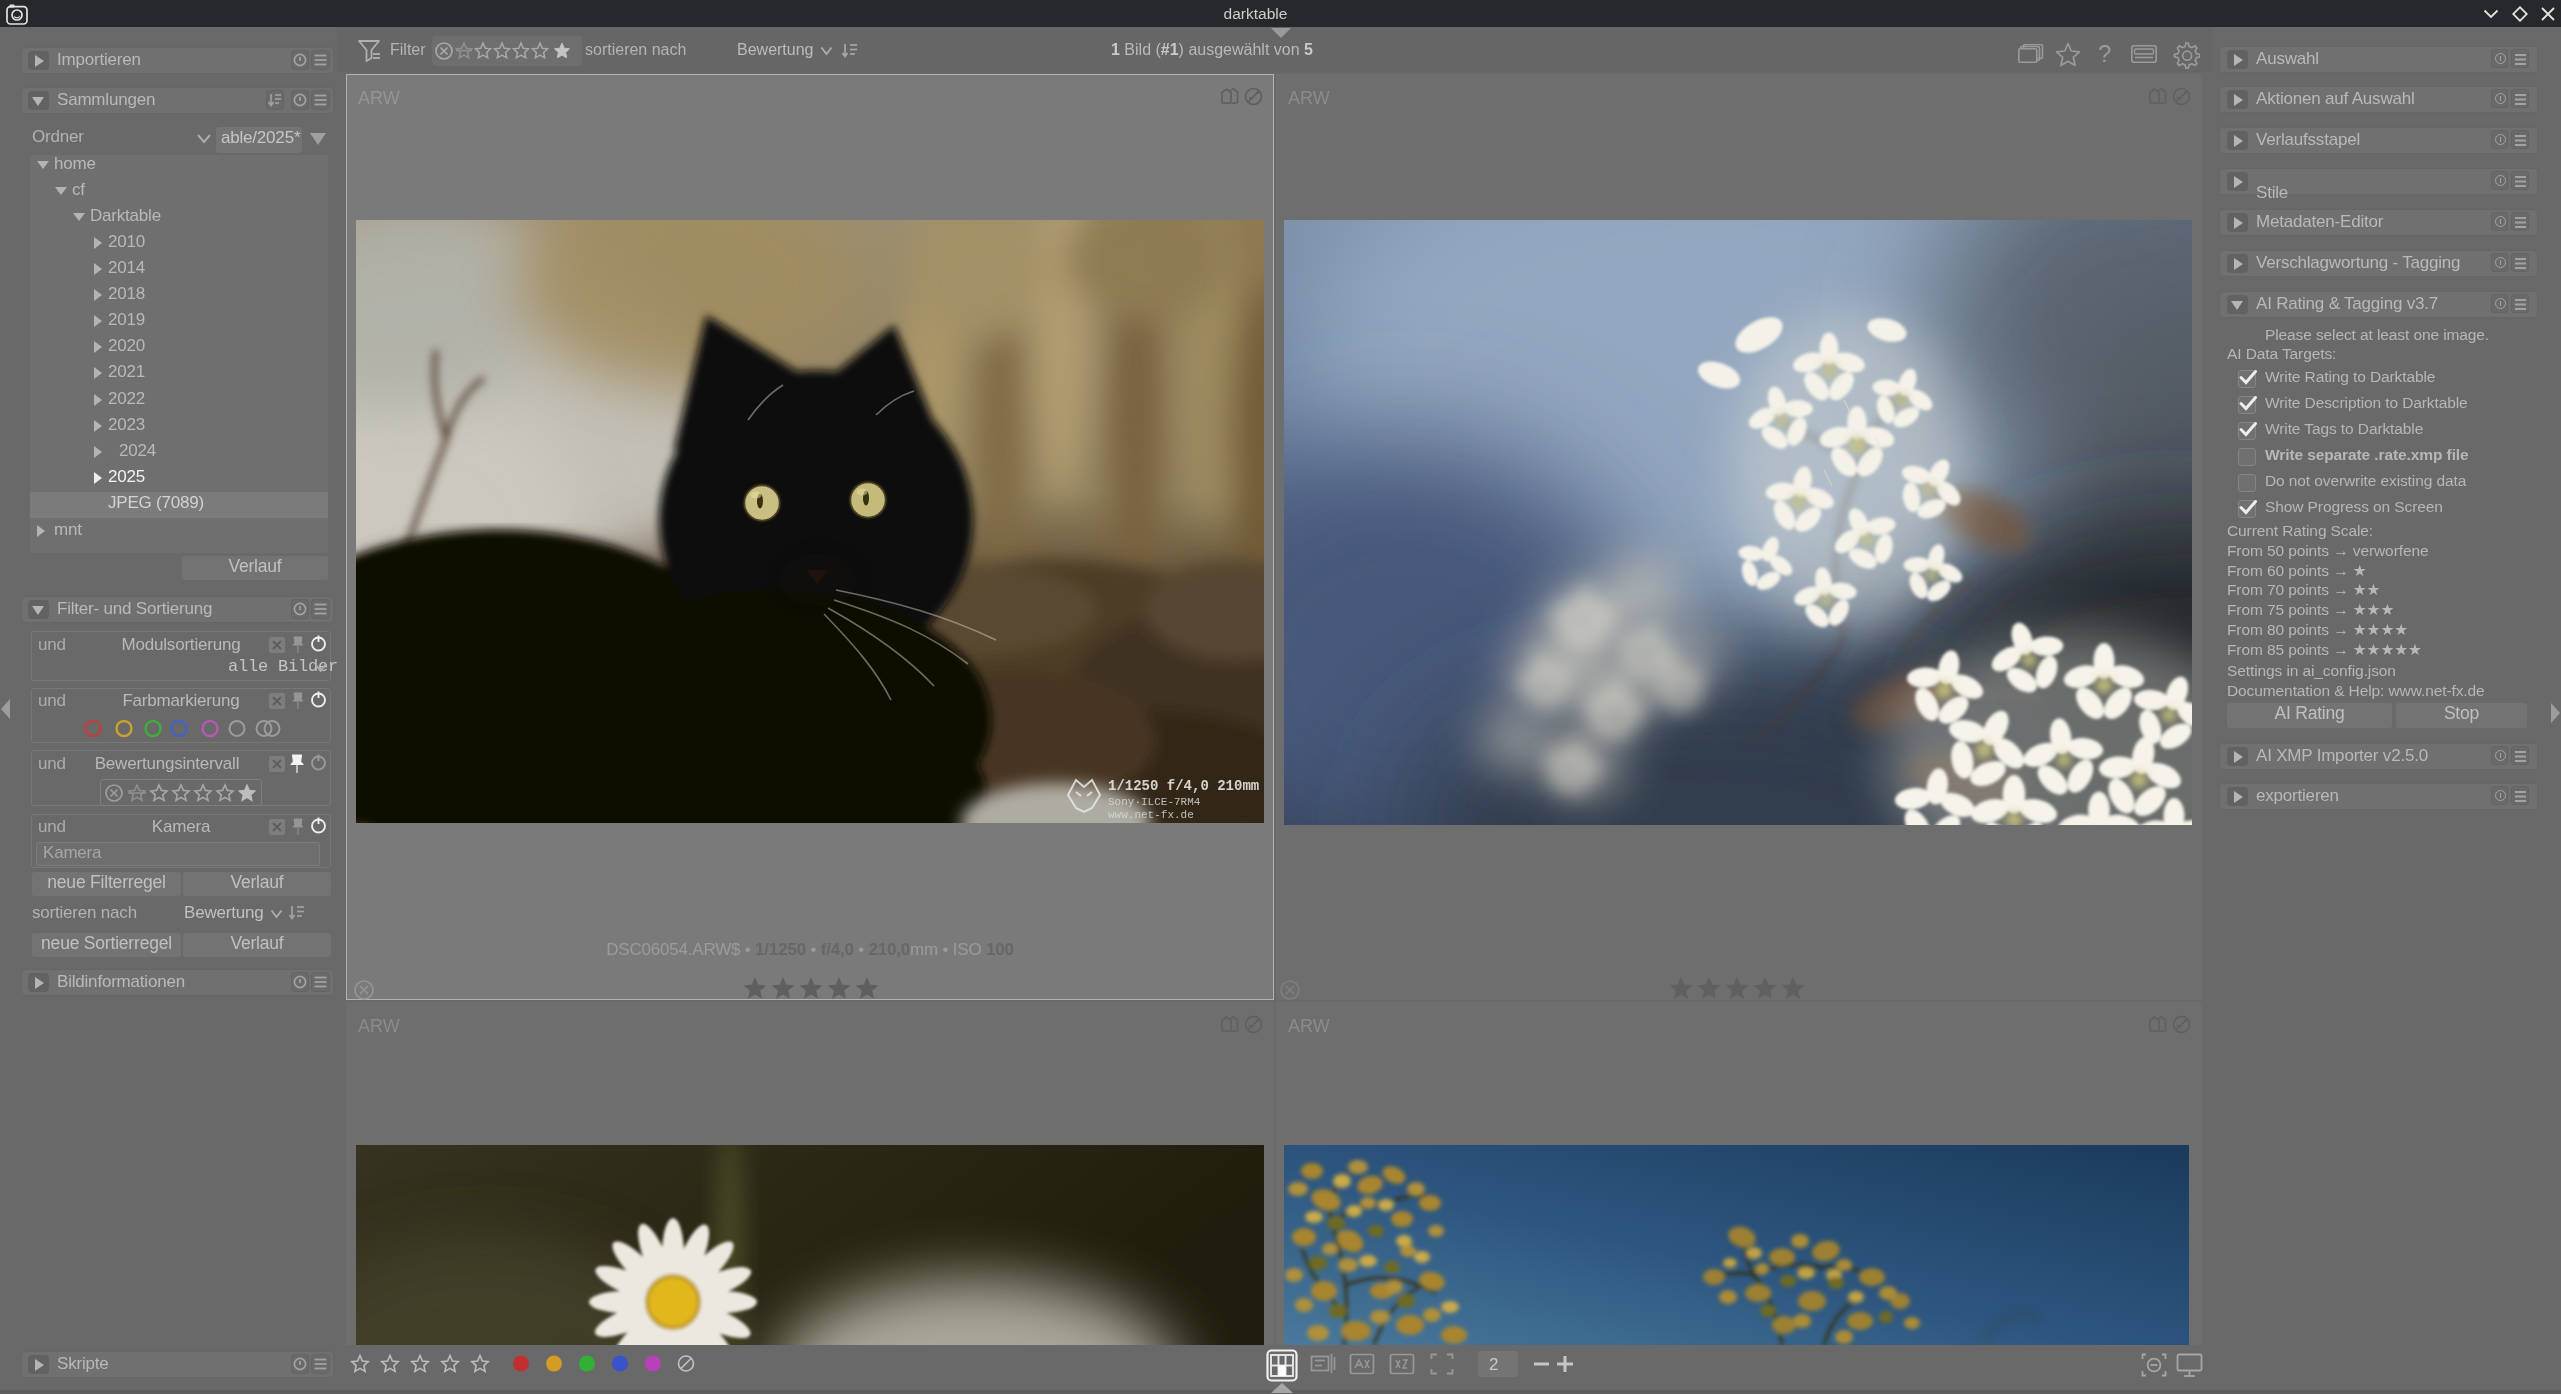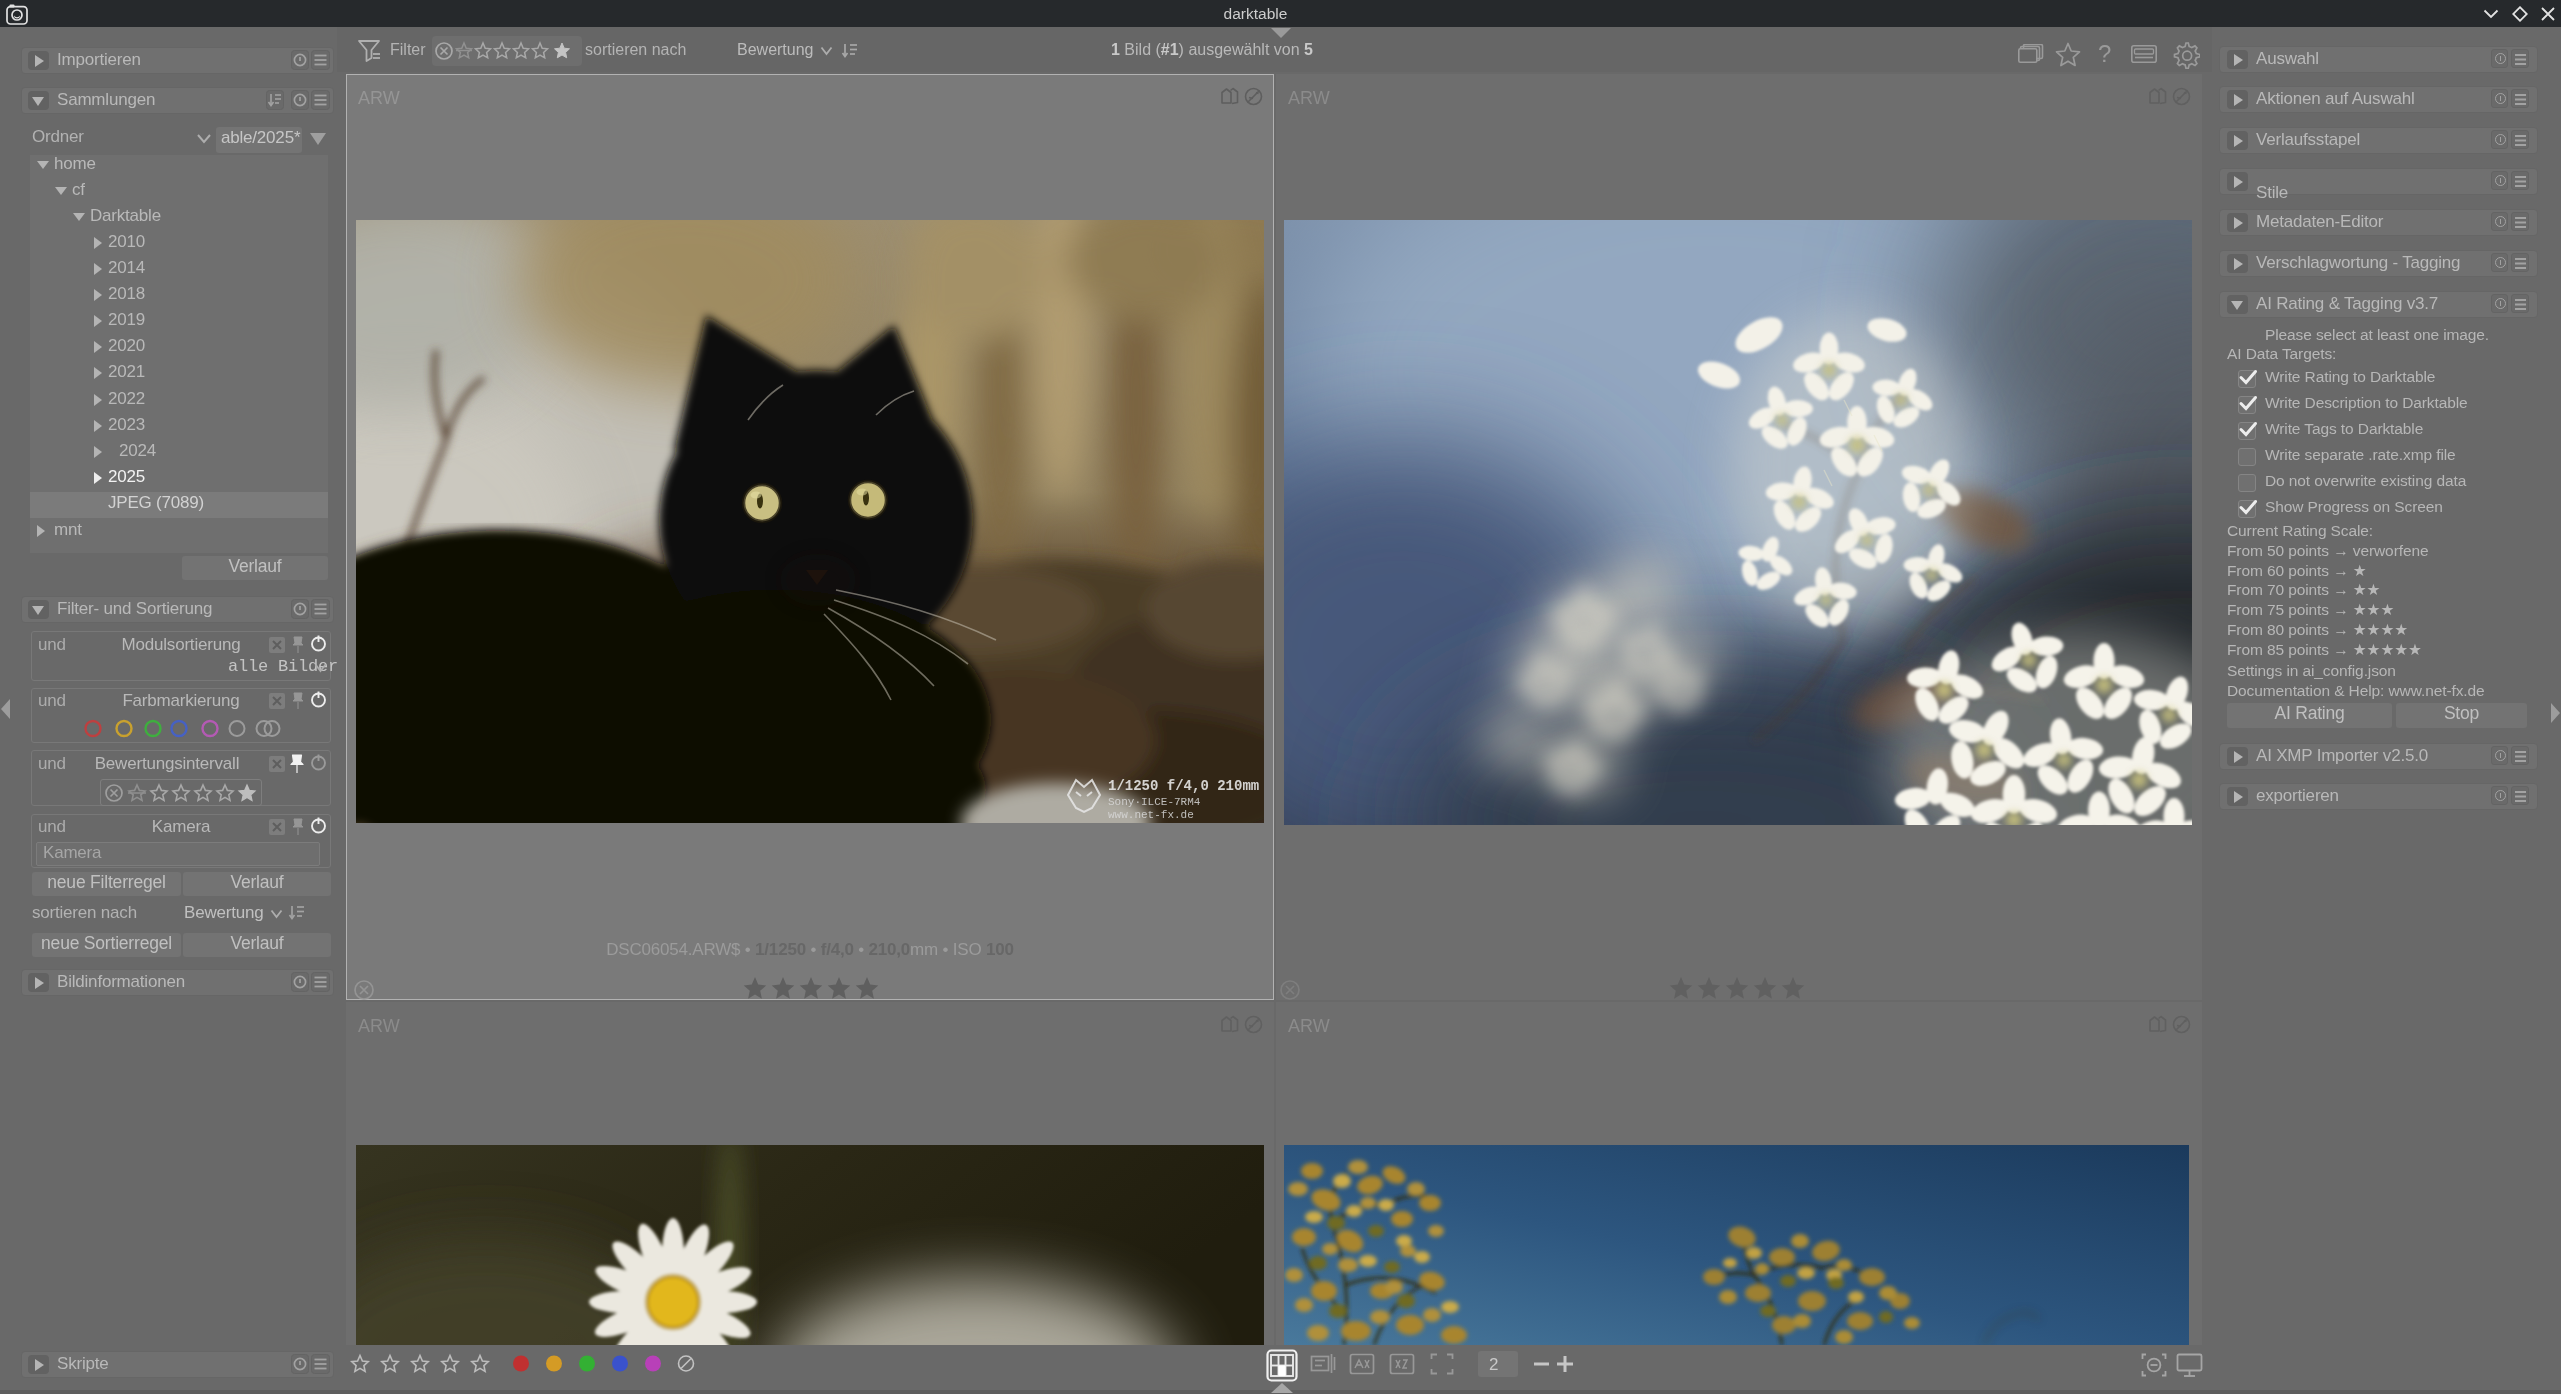--- a/index.html
+++ b/index.html
@@ -797,21 +797,21 @@
   <svg class="abs" style="left:2237px;top:393px;" width="22" height="20" viewBox="0 0 22 20">
       <path d="M4 10.5 L9 15.5 L18.5 4.5" fill="none" stroke="#ededed" stroke-width="3" stroke-linecap="round"></path>
     </svg>
   <div class="abs rtxt" style="left:2265px;top:394px;">Write Description to Darktable</div>
   <div class="abs cb" style="top:422px;"></div>
   <svg class="abs" style="left:2237px;top:419px;" width="22" height="20" viewBox="0 0 22 20">
       <path d="M4 10.5 L9 15.5 L18.5 4.5" fill="none" stroke="#ededed" stroke-width="3" stroke-linecap="round"></path>
     </svg>
   <div class="abs rtxt" style="left:2265px;top:420px;">Write Tags to Darktable</div>
   <div class="abs cb" style="top:448px;"></div>
-  <div class="abs rtxt" style="left:2265px;top:446px;">Write separate .rate.xmp file</div>
+  <div class="abs rtxt" style="left:2265px;top:446px;font-weight:bold;">Write separate .rate.xmp file</div>
   <div class="abs cb" style="top:474px;"></div>
   <div class="abs rtxt" style="left:2265px;top:472px;">Do not overwrite existing data</div>
   <div class="abs cb" style="top:500px;"></div>
   <svg class="abs" style="left:2237px;top:497px;" width="22" height="20" viewBox="0 0 22 20">
       <path d="M4 10.5 L9 15.5 L18.5 4.5" fill="none" stroke="#ededed" stroke-width="3" stroke-linecap="round"></path>
     </svg>
   <div class="abs rtxt" style="left:2265px;top:498px;">Show Progress on Screen</div>
   <div class="abs rtxt" style="left:2227px;top:522px;">Current Rating Scale:</div>
   <div class="abs rtxt" style="left:2227px;top:542px;">From 50 points → verworfene</div>
   <div class="abs rtxt" style="left:2227px;top:562px;">From 60 points → ★</div>

